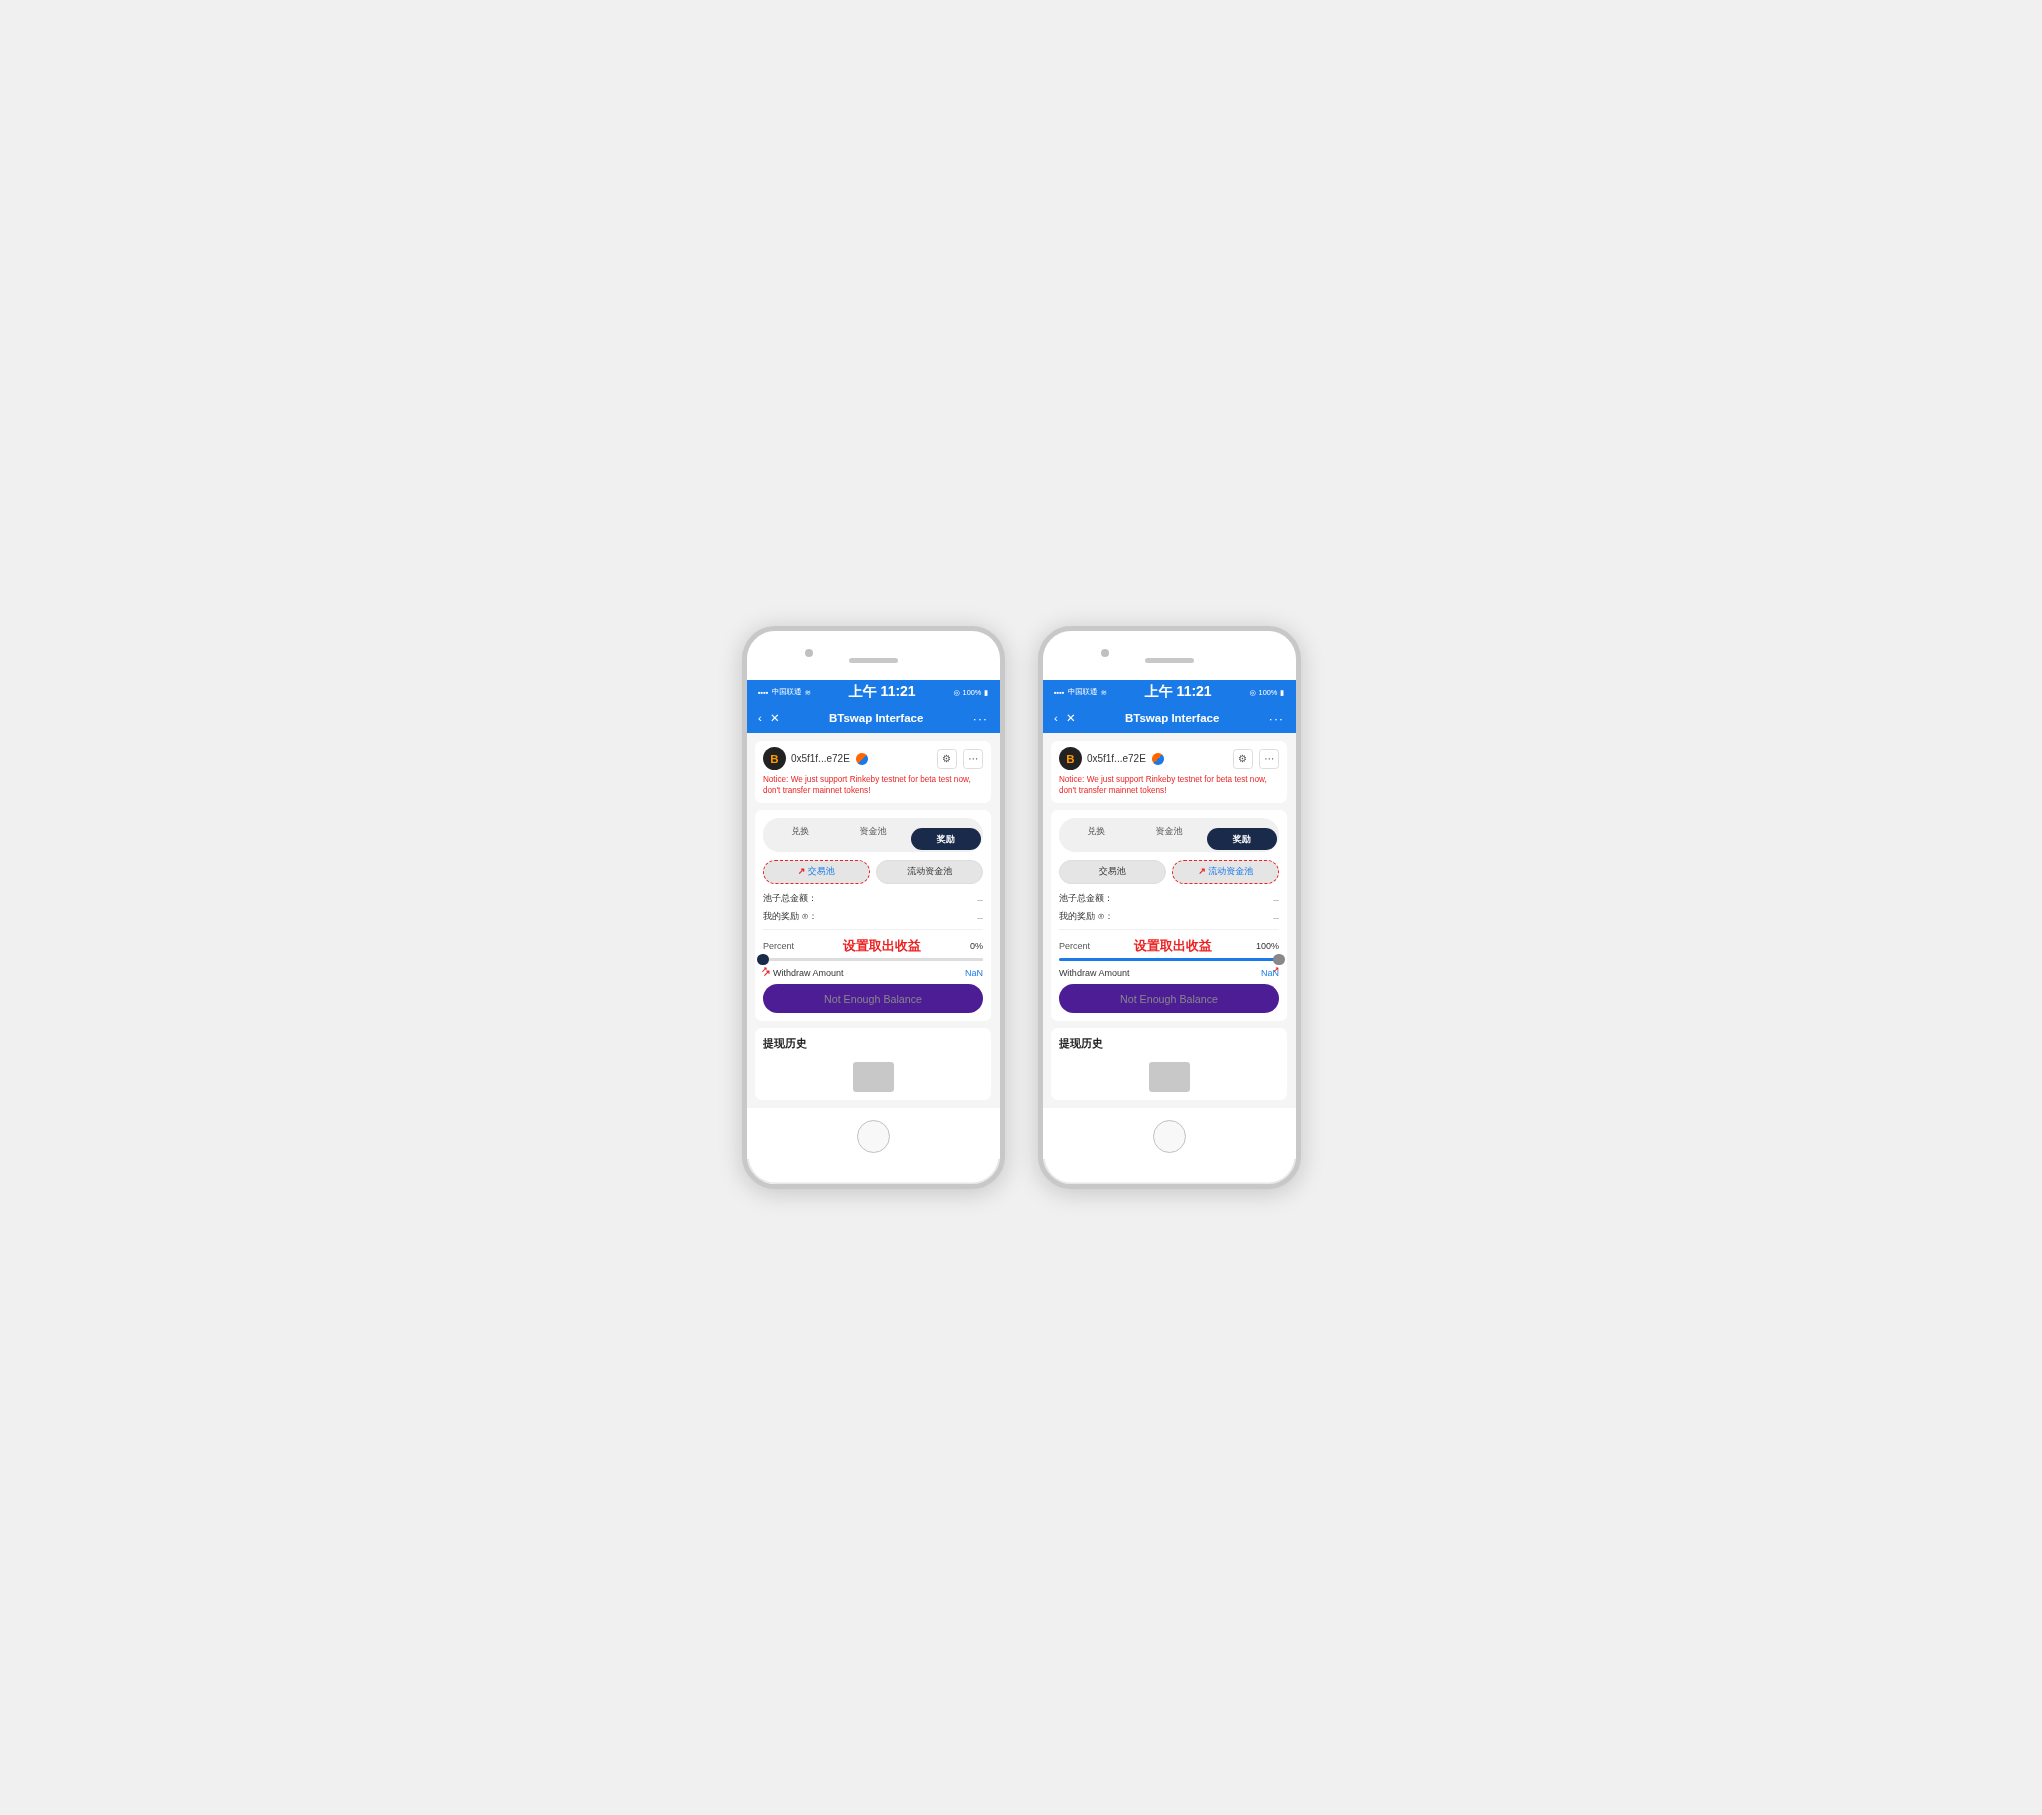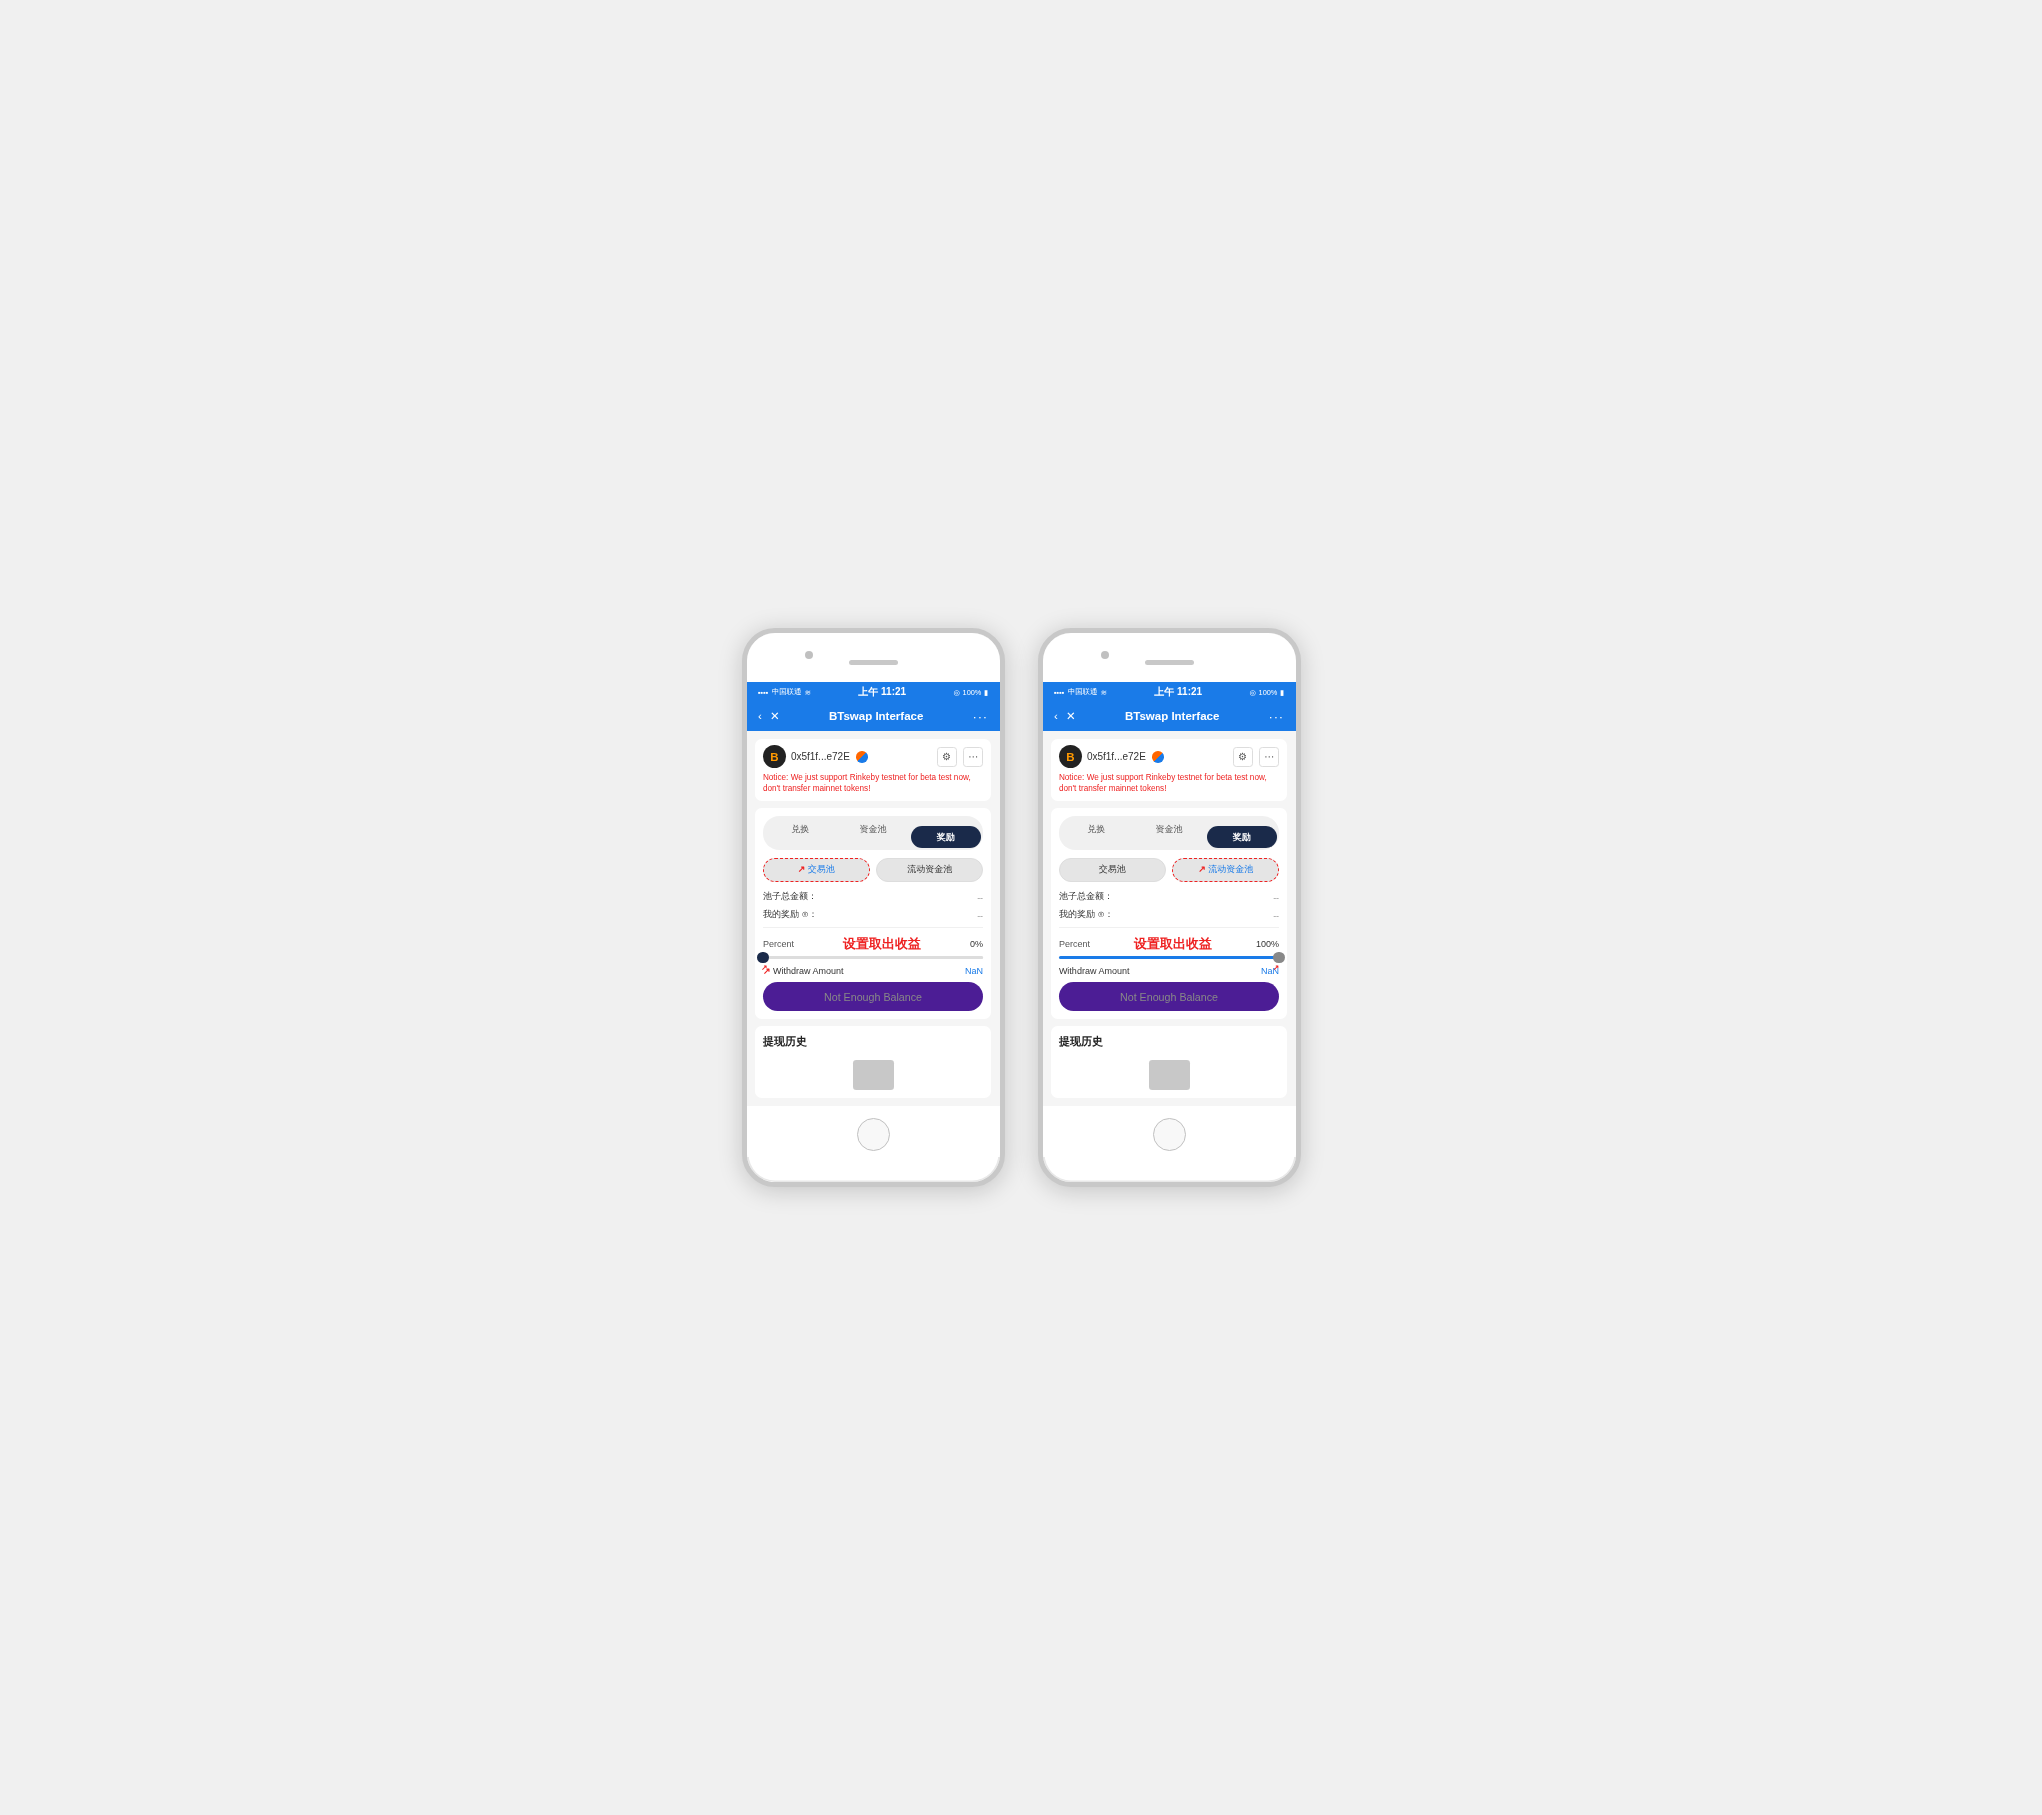--- a/index.html
+++ b/index.html
@@ -73,21 +73,21 @@
     }
 
     .status-left {
       display: flex;
       align-items: center;
       gap: 3.3px;
       font-size: 7.4px;
     }
 
     .status-center {
-      font-size: 10px;
+      font-size: 14px;
       font-weight: 600;
     }
 
     .status-right {
       display: flex;
       align-items: center;
       gap: 2.5px;
       font-size: 7.4px;
     }
 

